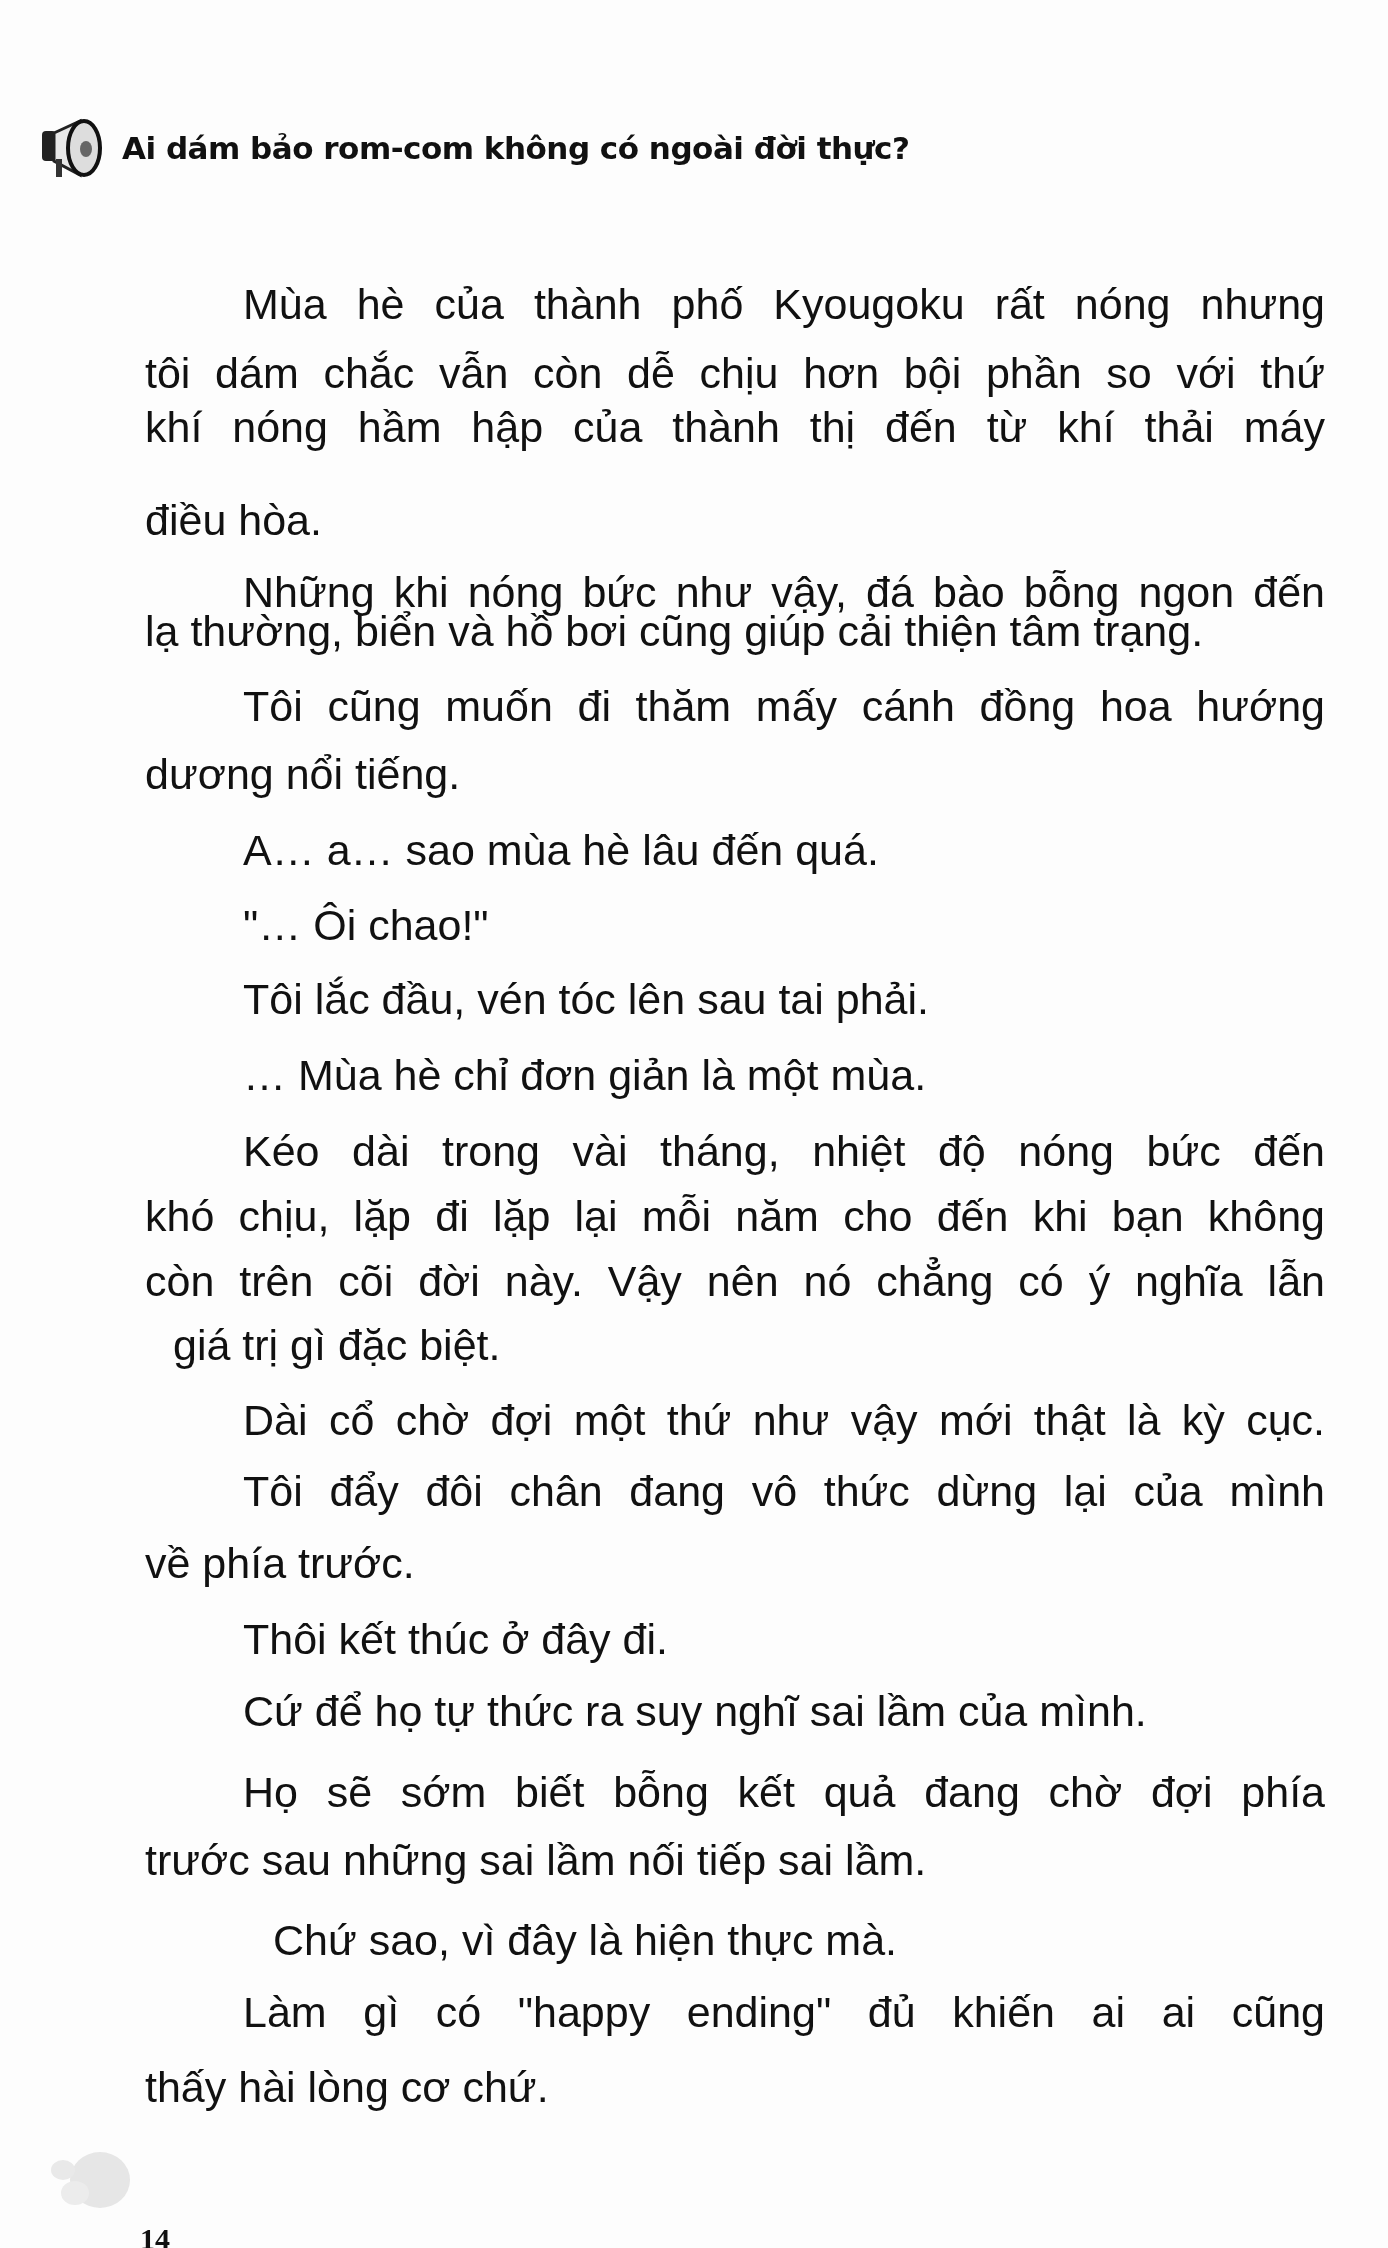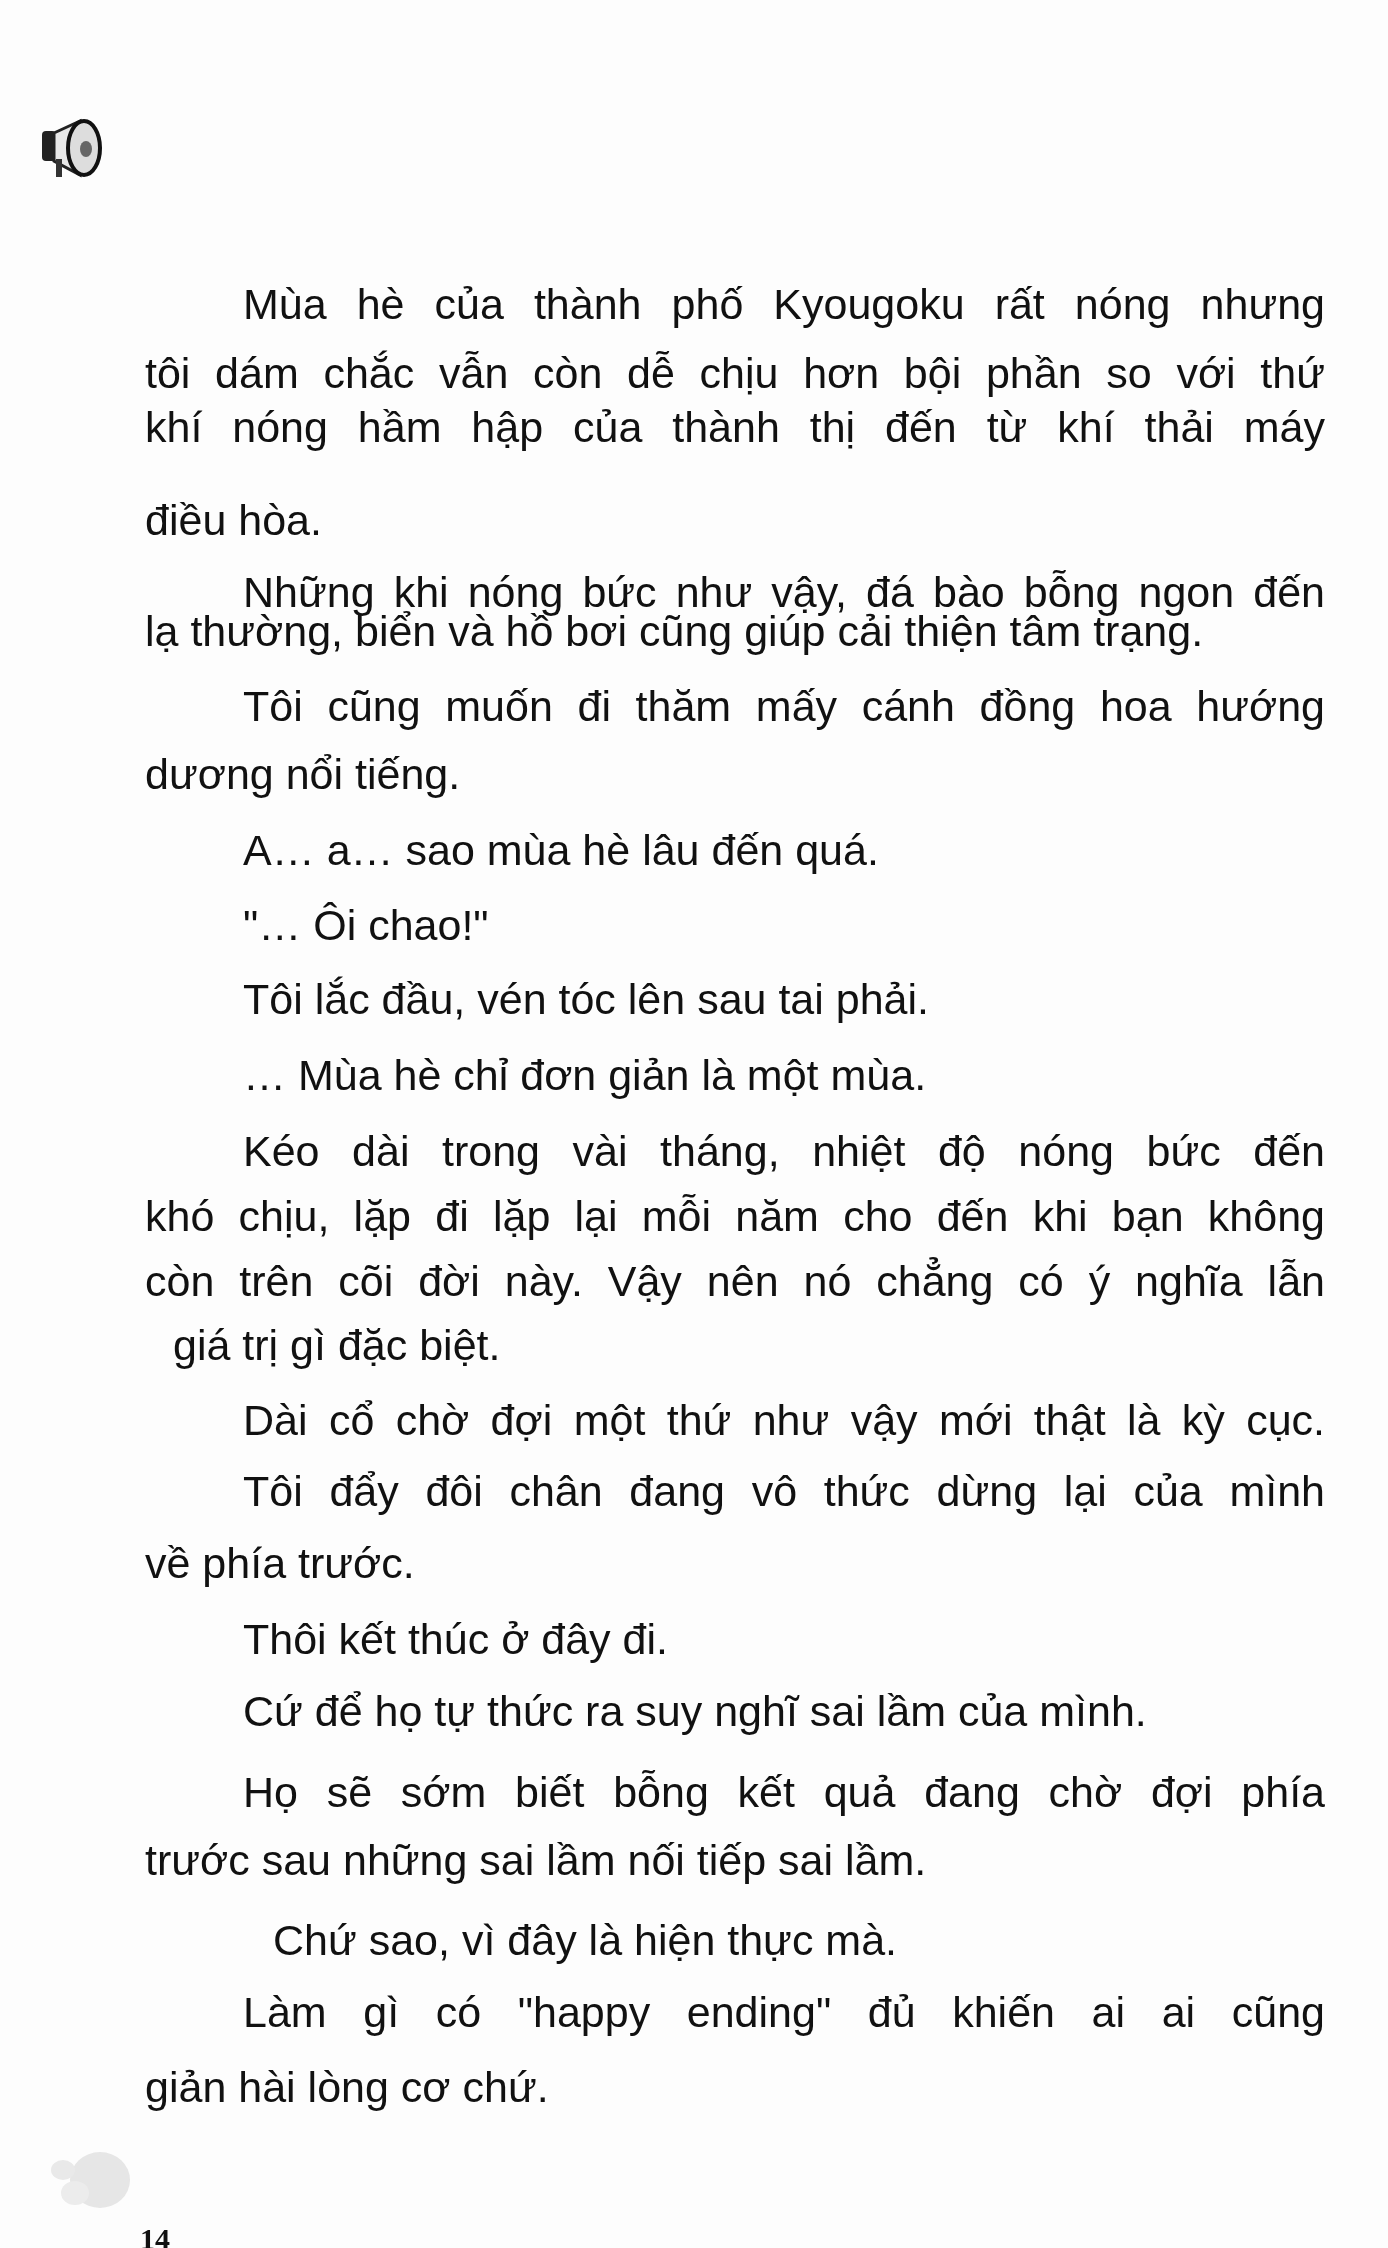--- a/index.html
+++ b/index.html
@@ -22,20 +22,21 @@
 <div class="header">
   <span class="megaphone">
     <svg width="70" height="70" viewBox="0 0 70 70">
       <rect x="6" y="18" width="14" height="30" rx="4" fill="#222"></rect>
       <polygon points="18,20 44,8 44,62 18,48" fill="#e8e8e8" stroke="#222" stroke-width="3"></polygon>
       <ellipse cx="48" cy="35" rx="16" ry="27" fill="#ddd" stroke="#111" stroke-width="4"></ellipse>
       <ellipse cx="50" cy="36" rx="6" ry="8" fill="#666"></ellipse>
       <rect x="20" y="46" width="6" height="18" fill="#333"></rect>
     </svg>
   </span>
+  <span class="header-title">Ai dám bảo rom-com không có ngoài đời thực?</span>
 </div>
 
 <div id="body-text">
     <div class="line indent justify" style="top: 274px;">Mùa hè của thành phố Kyougoku rất nóng nhưng</div>
     <div class="line justify" style="top: 343px;">tôi dám chắc vẫn còn dễ chịu hơn bội phần so với thứ</div>
     <div class="line justify" style="top: 397px;">khí nóng hầm hập của thành thị đến từ khí thải máy</div>
     <div class="line" style="top: 490px;">điều hòa.</div>
     <div class="line indent justify" style="top: 534px; margin-top: 28px;">Những khi nóng bức như vậy, đá bào bỗng ngon đến</div>
     <div class="line" style="top: 601px;">lạ thường, biển và hồ bơi cũng giúp cải thiện tâm trạng.</div>
     <div class="line indent justify" style="top: 676px;">Tôi cũng muốn đi thăm mấy cánh đồng hoa hướng</div>
@@ -50,21 +51,21 @@
     <div class="line" style="top: 1315px; margin-left: 28px;">giá trị gì đặc biệt.</div>
     <div class="line indent justify" style="top: 1390px;">Dài cổ chờ đợi một thứ như vậy mới thật là kỳ cục.</div>
     <div class="line indent justify" style="top: 1461px;">Tôi đẩy đôi chân đang vô thức dừng lại của mình</div>
     <div class="line" style="top: 1533px;">về phía trước.</div>
     <div class="line indent" style="top: 1609px;">Thôi kết thúc ở đây đi.</div>
     <div class="line indent" style="top: 1681px;">Cứ để họ tự thức ra suy nghĩ sai lầm của mình.</div>
     <div class="line indent justify" style="top: 1762px;">Họ sẽ sớm biết bỗng kết quả đang chờ đợi phía</div>
     <div class="line" style="top: 1830px;">trước sau những sai lầm nối tiếp sai lầm.</div>
     <div class="line indent" style="top: 1910px; margin-left: 30px;">Chứ sao, vì đây là hiện thực mà.</div>
     <div class="line indent justify" style="top: 1982px;">Làm gì có "happy ending" đủ khiến ai ai cũng</div>
-    <div class="line" style="top: 2057px;">giản hài lòng cơ chứ.</div>
+    <div class="line" style="top: 2057px;">thấy hài lòng cơ chứ.</div>
   </div>
 
 <div class="mascot">
   <svg width="90" height="70" viewBox="0 0 90 70">
     <ellipse cx="55" cy="32" rx="30" ry="28" fill="#e6e6e6"></ellipse>
     <ellipse cx="18" cy="22" rx="12" ry="10" fill="#e9e9e9"></ellipse>
     <ellipse cx="30" cy="45" rx="14" ry="12" fill="#ececec"></ellipse>
   </svg>
 </div>
 

